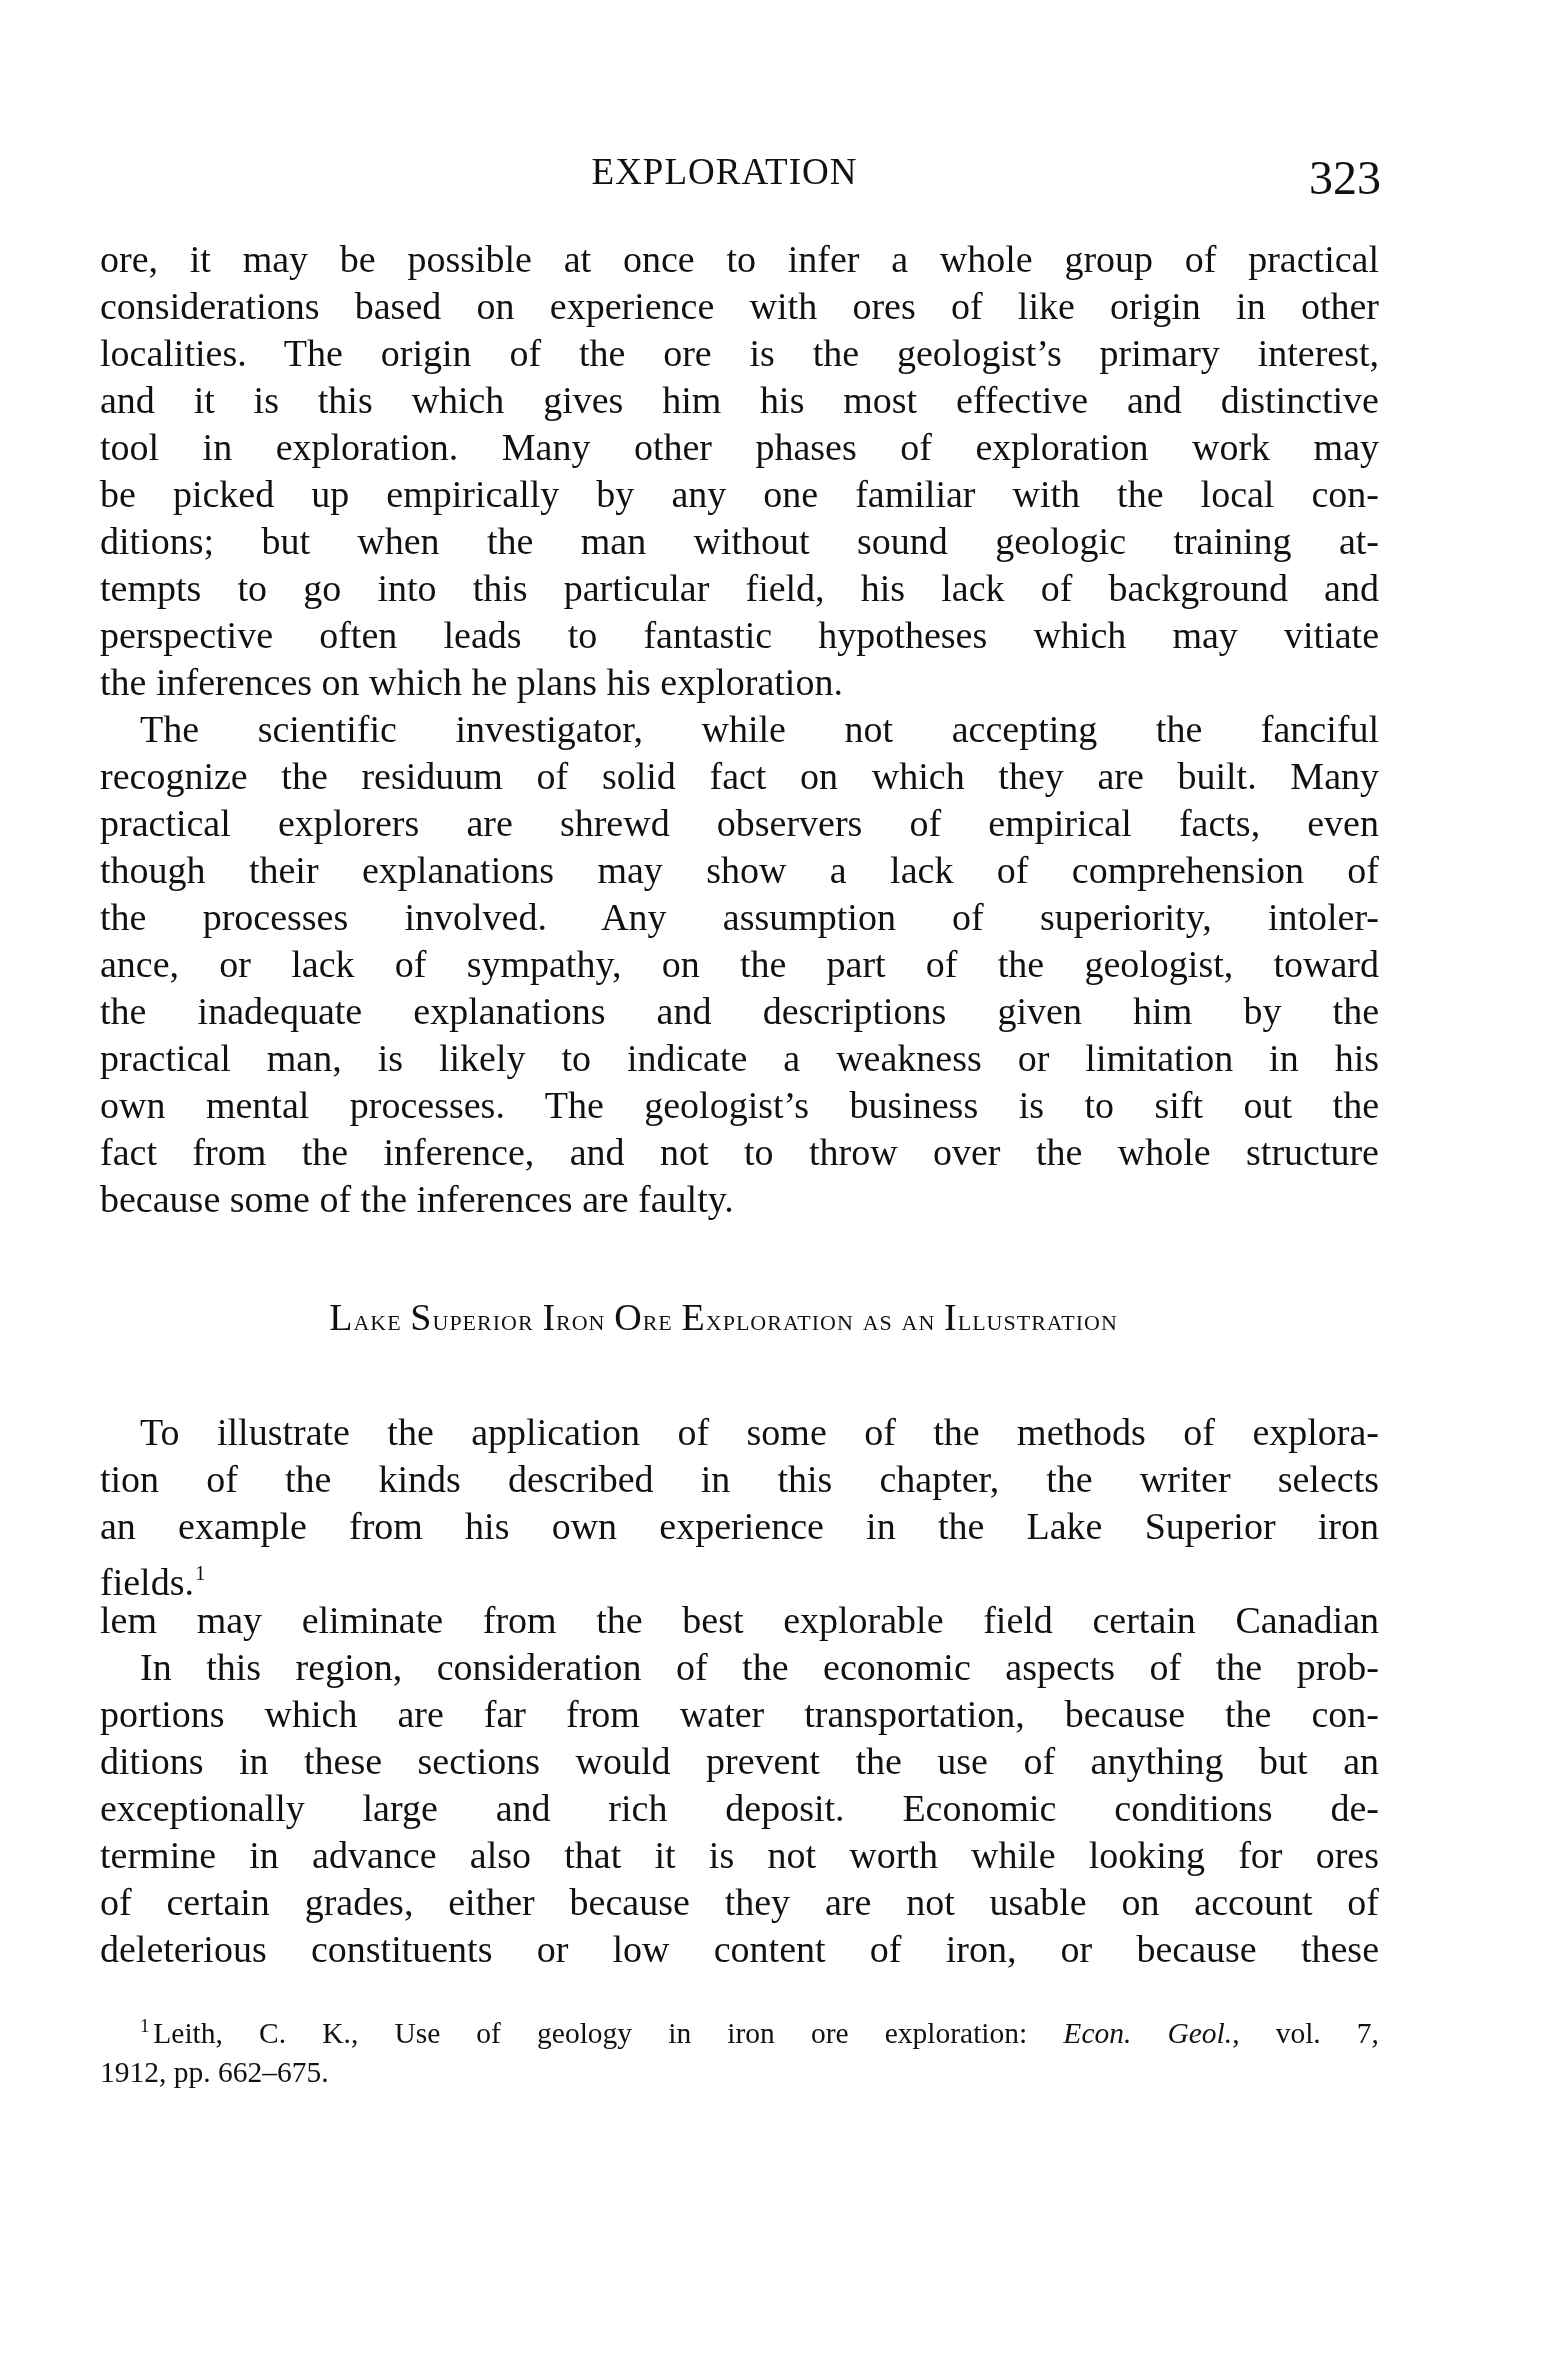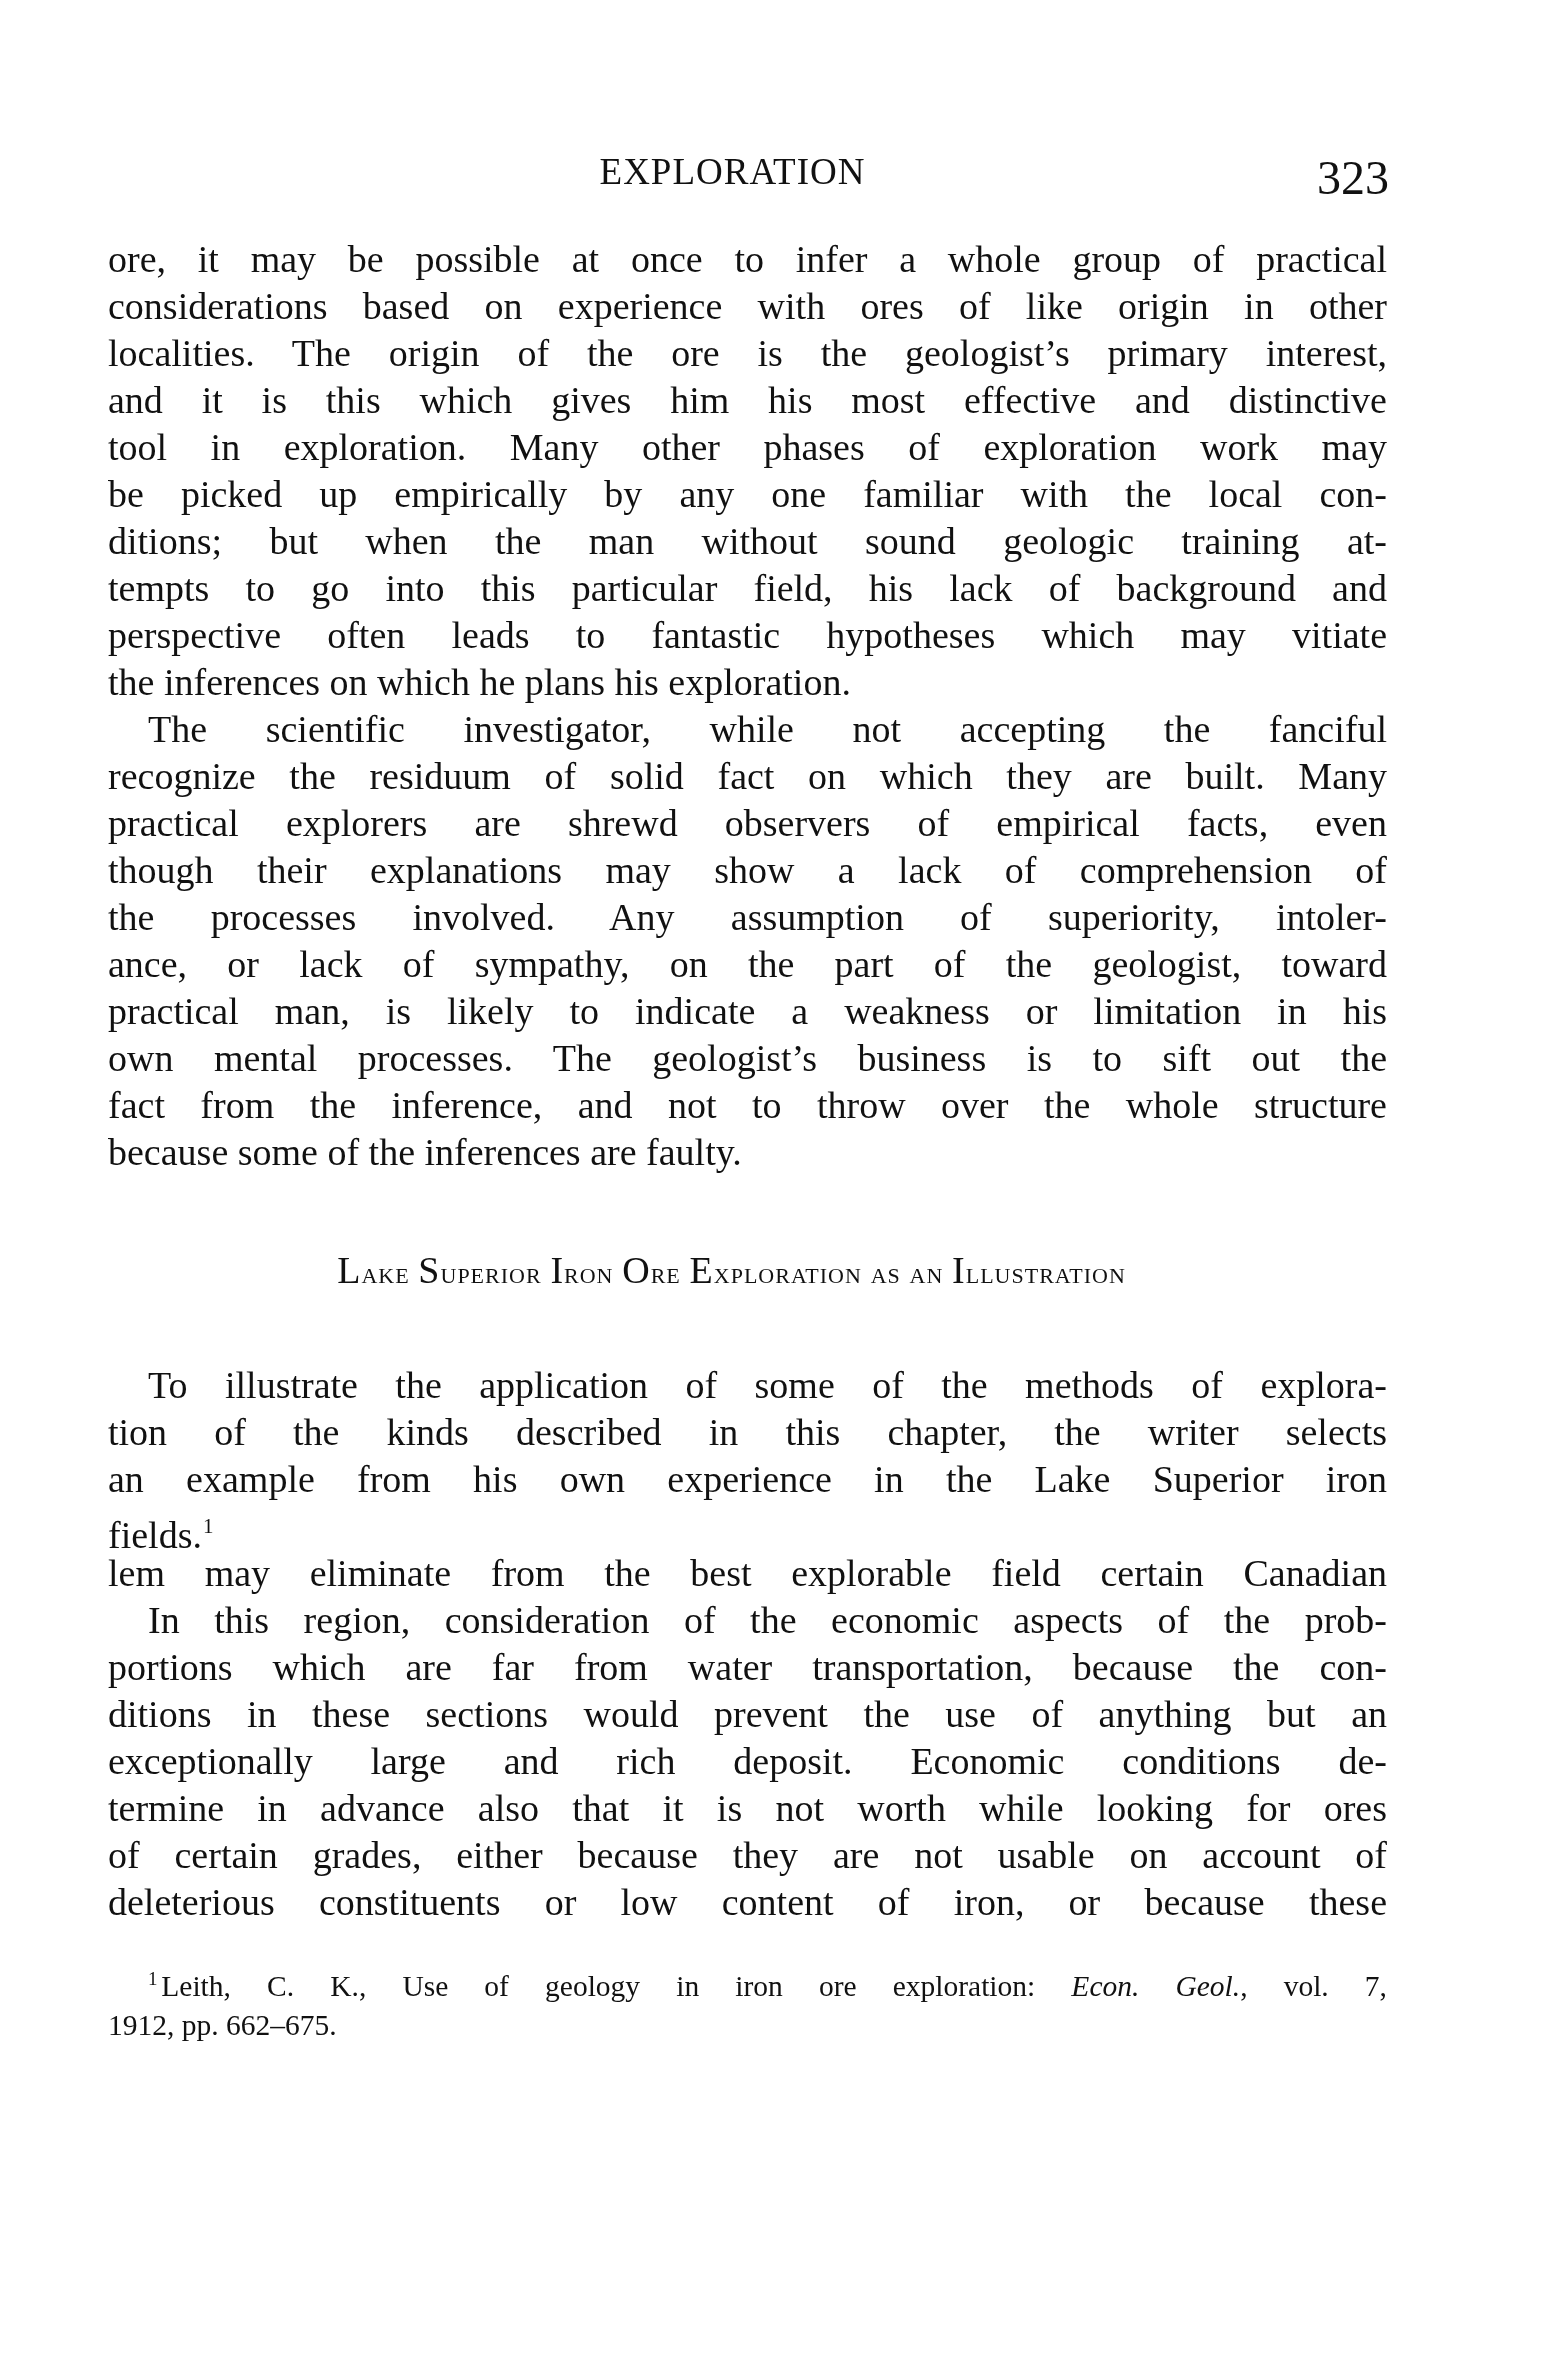--- a/index.html
+++ b/index.html
@@ -10,21 +10,21 @@
     body {
       width: 1564px;
       height: 2377px;
       position: relative;
       color: #111111;
       font-family: "Liberation Serif", "DejaVu Serif", serif;
       overflow: hidden;
     }
     .page {
       position: absolute;
-      left: 8px;
+      left: 0;
       top: 0;
       width: 1472px;
       height: 2377px;
     }
     .running-head {
       position: absolute;
       top: 145px;
       left: 68px;
       width: 1313px;
       height: 57px;
@@ -129,20 +129,21 @@
       <span class="line last">the inferences on which he plans his exploration.</span>
     </p>
 
     <p class="para">
       <span class="line" style="padding-left:40px;box-sizing:border-box;">The scientific investigator, while not accepting the fanciful</span>
       <span class="line">recognize the residuum of solid fact on which they are built.  Many</span>
       <span class="line">practical explorers are shrewd observers of empirical facts, even</span>
       <span class="line">though their explanations may show a lack of comprehension of</span>
       <span class="line">the processes involved.  Any assumption of superiority, intoler-</span>
       <span class="line">ance, or lack of sympathy, on the part of the geologist, toward</span>
+      <span class="line">the inadequate explanations and descriptions given him by the</span>
       <span class="line">practical man, is likely to indicate a weakness or limitation in his</span>
       <span class="line">own mental processes.  The geologist’s business is to sift out the</span>
       <span class="line">fact from the inference, and not to throw over the whole structure</span>
       <span class="line last">because some of the inferences are faulty.</span>
     </p>
 
     <div class="section-heading">
       <span><span class="cap">L</span><span>ake</span></span>
       <span><span class="cap">S</span><span>uperior</span></span>
       <span><span class="cap">I</span><span>ron</span></span>

